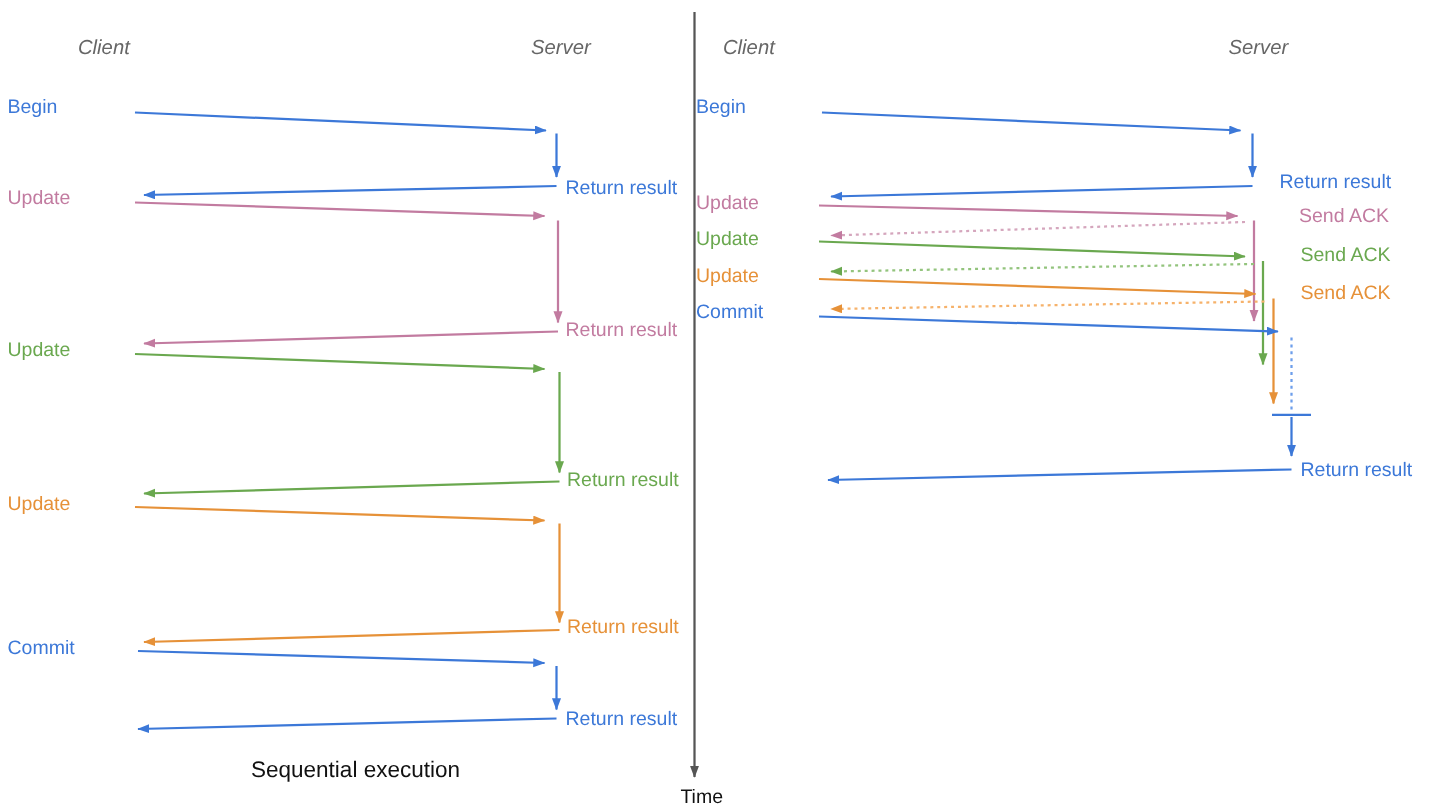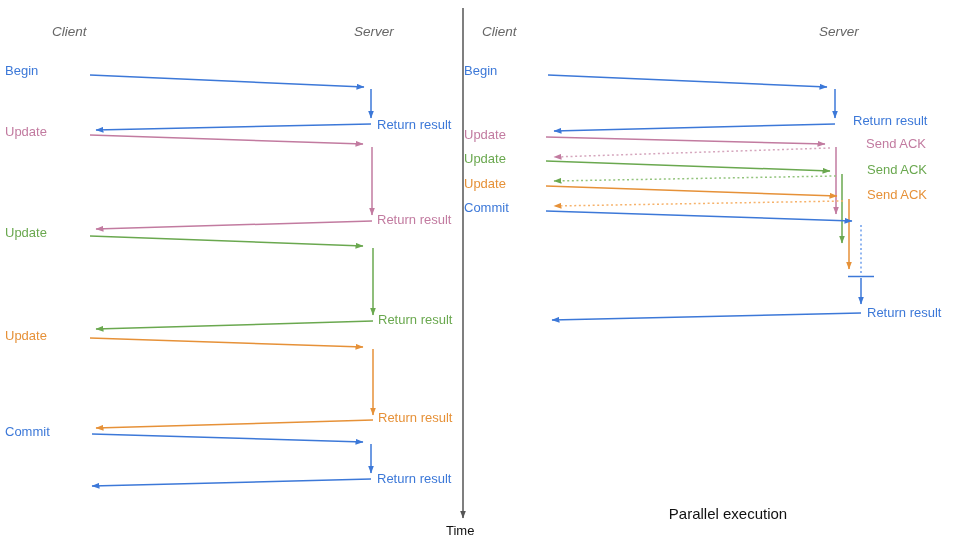--- a/index.html
+++ b/index.html
@@ -19,21 +19,21 @@
   .d-orange{stroke:var(--c-orange-light,#f6b26b);}
   .bar{stroke-width:2;}
   .lbl{position:absolute;font-size:13px;line-height:15px;white-space:nowrap;}
   .ra{width:80px;}
   .blue{color:var(--c-blue,#3c78d8);}
   .pink{color:var(--c-pink,#c27ba0);}
   .green{color:var(--c-green,#6aa84f);}
   .orange{color:var(--c-orange,#e69138);}
   .hdr{position:absolute;font-size:13.5px;font-style:italic;color:var(--c-header-gray,#666666);white-space:nowrap;}
   .title{position:absolute;width:220px;text-align:center;font-size:15px;color:var(--c-title-black,#111111);white-space:nowrap;}
-  .time-lbl{position:absolute;width:36px;text-align:left;font-size:13px;color:var(--c-title-black,#111111);}
+  .time-lbl{position:absolute;width:36px;text-align:right;font-size:13px;color:var(--c-title-black,#111111);}
 </style>
 </head>
 <body>
 
 <div id="canvas">
 
   <svg id="wires" viewBox="0 0 960 540">
     <defs>
       <marker id="m-blue" markerUnits="userSpaceOnUse" markerWidth="9" markerHeight="7" refX="7.5" refY="3" orient="auto">
         <path d="M0,0 L8,3 L0,6 Z" style="fill:var(--c-blue,#3c78d8);stroke:none"></path>
@@ -116,36 +116,36 @@
 
   <div class="lbl ra green" style="left:5px;top:225px">Update</div>
   <div class="lbl green" style="left:378px;top:312px">Return result</div>
 
   <div class="lbl ra orange" style="left:5px;top:328px">Update</div>
   <div class="lbl orange" style="left:378px;top:410px">Return result</div>
 
   <div class="lbl ra blue" style="left:5px;top:424px">Commit</div>
   <div class="lbl blue" style="left:377px;top:471px">Return result</div>
 
+  <div class="title" style="left:127px;top:505px">Sequential execution</div>
 
   <div class="hdr" style="left:482px;top:24px">Client</div>
   <div class="hdr" style="left:819px;top:24px">Server</div>
 
   <div class="lbl ra blue" style="left:464px;top:63px">Begin</div>
   <div class="lbl blue" style="left:853px;top:113px">Return result</div>
 
   <div class="lbl ra pink" style="left:464px;top:127px">Update</div>
   <div class="lbl pink" style="left:866px;top:136px">Send ACK</div>
 
   <div class="lbl ra green" style="left:464px;top:151px">Update</div>
   <div class="lbl green" style="left:867px;top:162px">Send ACK</div>
 
   <div class="lbl ra orange" style="left:464px;top:176px">Update</div>
   <div class="lbl orange" style="left:867px;top:187px">Send ACK</div>
 
   <div class="lbl ra blue" style="left:464px;top:200px">Commit</div>
   <div class="lbl blue" style="left:867px;top:305px">Return result</div>
 
-  <div class="title" style="left:618px;top:505px">Parallel execution</div>
 
   <div class="time-lbl" style="left:446px;top:523px">Time</div>
 
 </div>
 
 </body></html>

